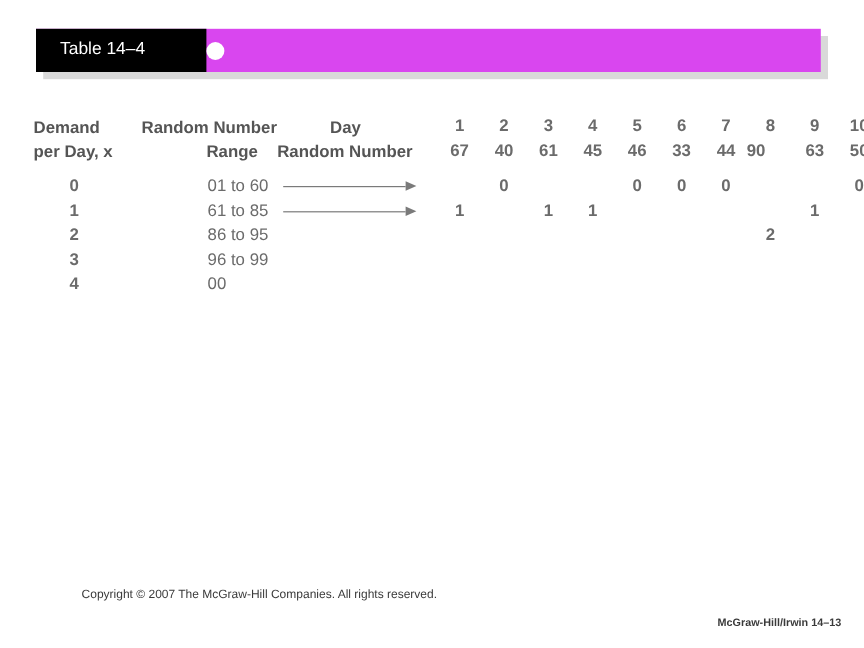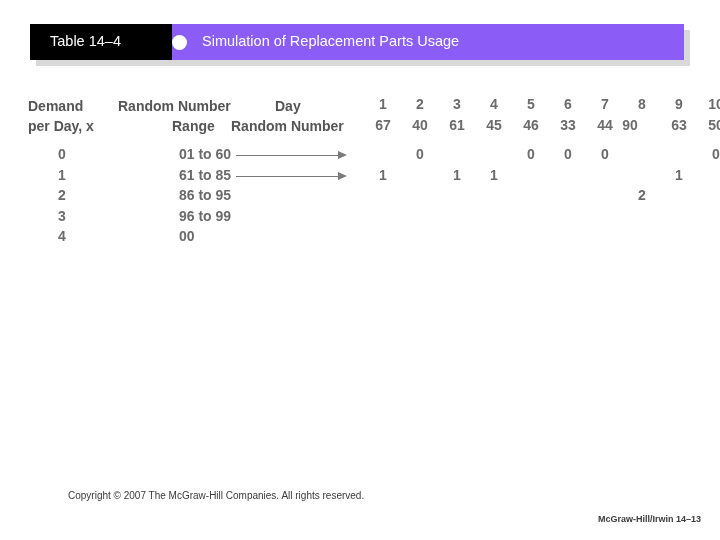--- a/index.html
+++ b/index.html
@@ -30,21 +30,21 @@
     width: 654px;
     height: 36px;
     background: #d9d9d9;
   }
   #title-bar-orange {
     position: absolute;
     left: 0;
     top: 0;
     width: 654px;
     height: 36px;
-    background: #8b5cf6;
+    background: #d946ef;
   }
   #title-bar-black {
     position: absolute;
     left: 0;
     top: 0;
     width: 142px;
     height: 36px;
     background: #000000;
   }
   #title-bar-dot {
@@ -113,22 +113,22 @@
     width: 22px;
   }
   .demandval {
     position: absolute;
     left: 30px;
     font-weight: bold;
     color: #6b6b6b;
   }
   .rangeval {
     position: absolute;
-    left: 151px;
-    font-weight: bold;
+    left: 145px;
+    font-weight: normal;
     color: #6b6b6b;
     white-space: nowrap;
   }
   .arrow-line {
     position: absolute;
     height: 1px;
     background: #7a7a7a;
   }
   .arrow-head {
     position: absolute;
@@ -167,21 +167,20 @@
 </style>
 </head>
 <body>
 
 <div id="title-bar">
   <div id="title-bar-shadow"></div>
   <div id="title-bar-orange">
     <div id="title-bar-black"></div>
     <div id="title-bar-dot"></div>
     <div id="table-label">Table 14–4</div>
-    <div id="title-text">Simulation of Replacement Parts Usage</div>
   </div>
 </div>
 
 <div id="table-area">
 
   <div class="hdr" id="hdr-demand-1">Demand</div>
   <div class="hdr" id="hdr-demand-2">per Day, x</div>
   <div class="hdr" id="hdr-rand-1">Random Number</div>
   <div class="hdr" id="hdr-rand-2">Range</div>
   <div class="hdr" id="hdr-day">Day</div>

